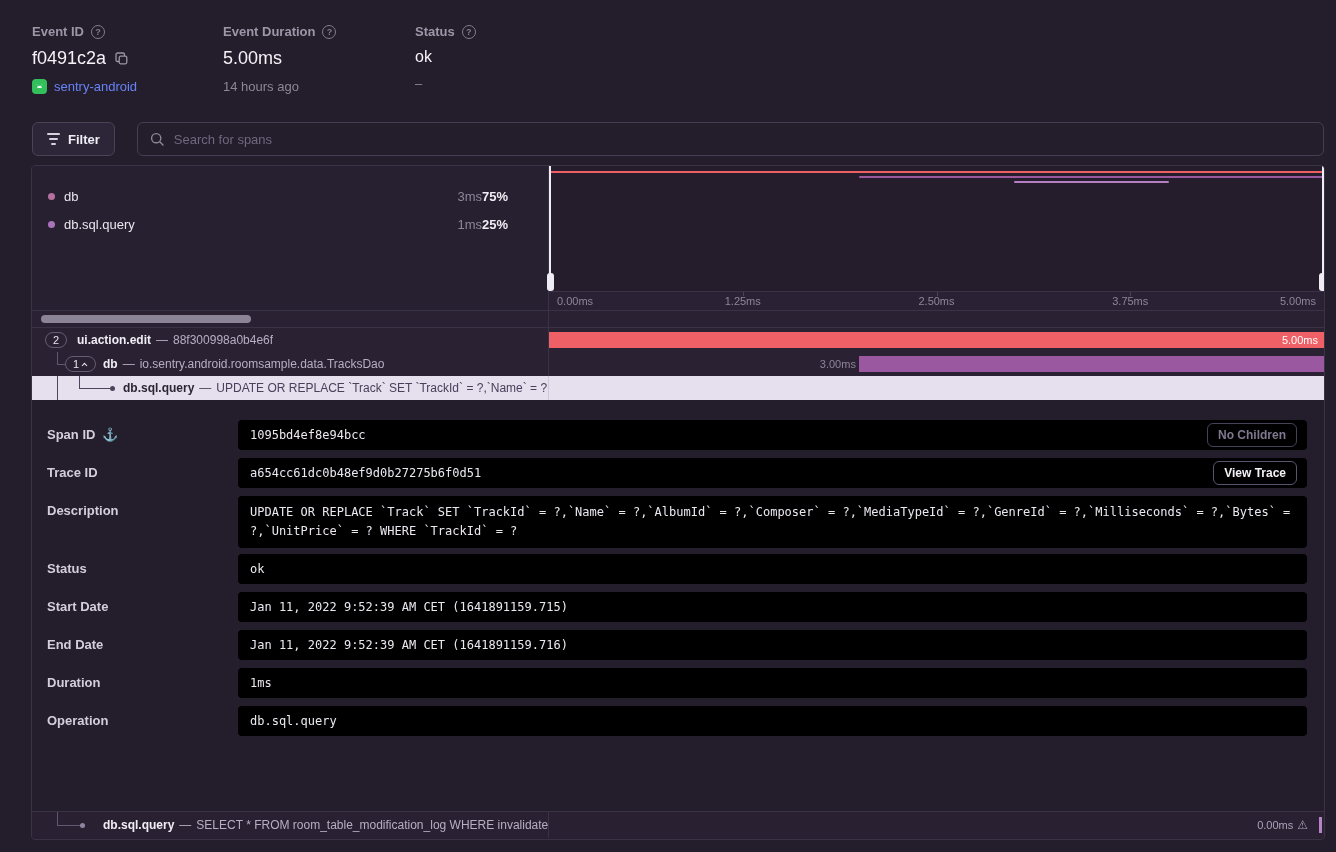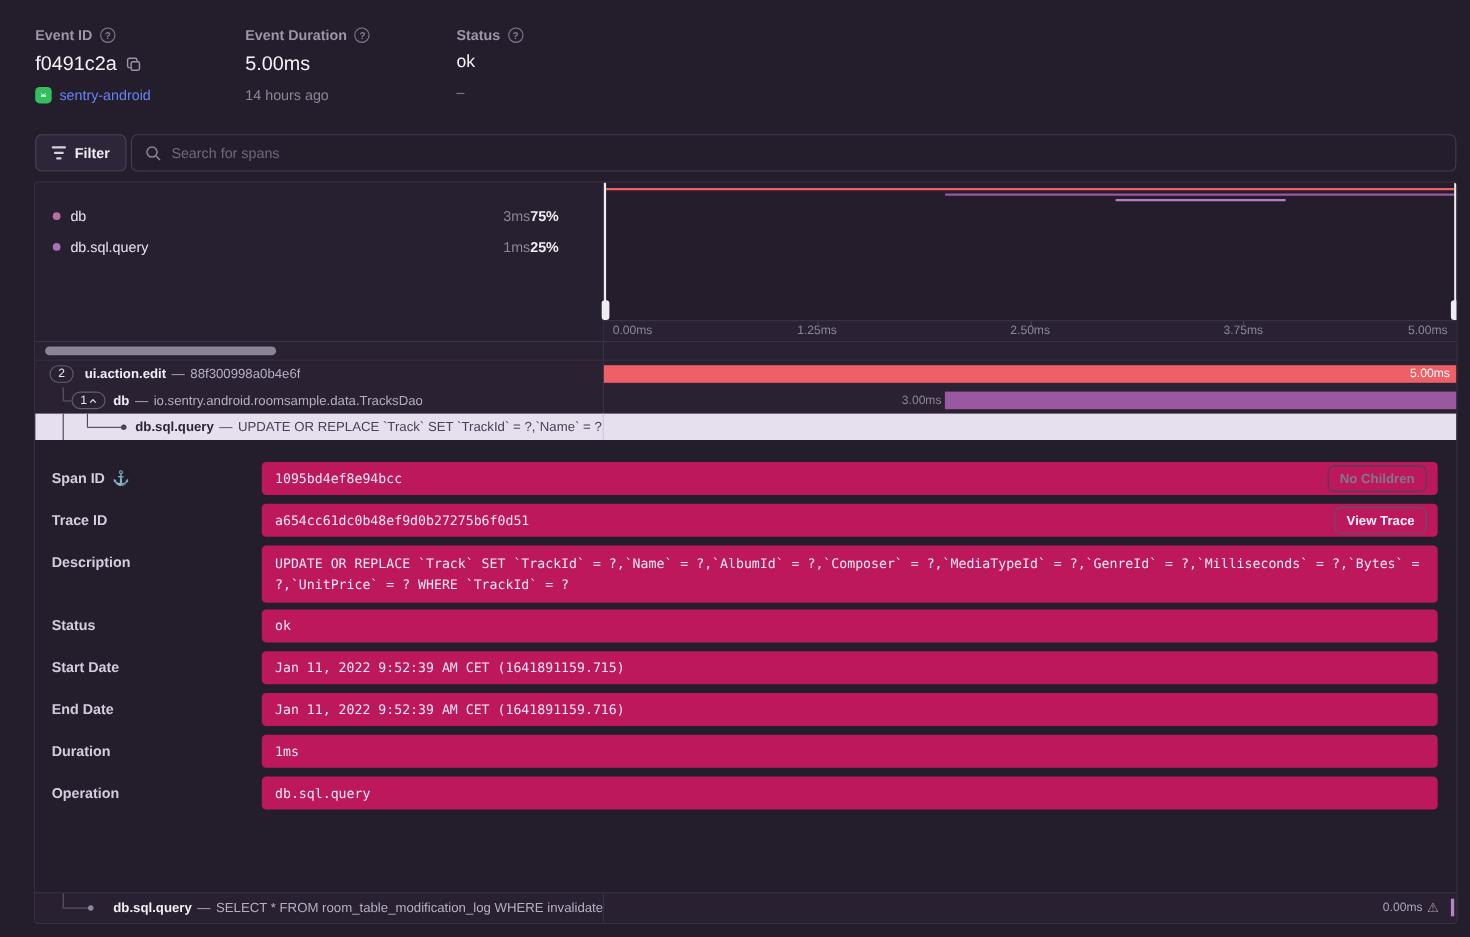--- a/index.html
+++ b/index.html
@@ -21,21 +21,21 @@
   .h-label { display:flex; align-items:center; gap:7px; font-size:13px; font-weight:bold; color:#9d96a8; }
   .help-circle { width:14px; height:14px; border:1px solid #837c90; border-radius:50%;
     font-size:9px; font-weight:bold; color:#837c90; display:flex; align-items:center; justify-content:center; }
   .h-value { margin-top:9px; font-size:18px; color:#f5f2f8; display:flex; align-items:center; gap:8px; }
   .h-sub { margin-top:10px; font-size:13px; color:#8d8698; display:flex; align-items:center; gap:7px; }
   .link { color:#6684f7; }
   .android-badge { width:15px; height:15px; border-radius:4px; background:#33c05c; display:flex; align-items:center; justify-content:center; }
   .icon-btn { color:#9b94a6; display:inline-flex; cursor:pointer; }
 
   
-  .toolbar { position:absolute; top:122px; left:32px; right:12px; height:34px; display:flex; gap:4px; }
+  .toolbar { position:absolute; top:122px; left:32px; right:12px; height:34px; display:flex; gap:22px; }
   .filter-btn { height:34px; padding:0 14px; display:flex; align-items:center; gap:8px;
     background:#2d2638; border:1px solid #4a4258; border-radius:6px; font-size:13px; font-weight:bold; color:#f0edf4; cursor:pointer; }
   .filter-icon { display:flex; flex-direction:column; align-items:center; gap:3px; }
   .filter-icon span { display:block; height:2px; background:#d6d1de; border-radius:1px; }
   .filter-icon span:nth-child(1){ width:13px; } .filter-icon span:nth-child(2){ width:9px; } .filter-icon span:nth-child(3){ width:5px; }
   .search-box { flex:1; height:34px; border:1px solid #453d54; border-radius:6px; display:flex; align-items:center; padding:0 12px; gap:9px; background:transparent; }
   .search-box input { flex:1; background:transparent; border:none; outline:none; color:#e8e4ee; font-size:13px; font-family:"Liberation Sans",sans-serif; }
   .search-box input::placeholder { color:#6f6880; }
   .search-glyph { color:#8d8698; display:flex; }
 
@@ -95,21 +95,21 @@
   .wrow.selected .bar-label { color:#4e4859; }
   .row0 .bar-label { right:6px; color:#ffffff; font-size:11px; }
   .row1 .bar-label { right:60.4%; }
   .row2 .bar-label { right:40.4%; }
 
   
   .details { height:411px; background:#241d2b; padding:20px 17px 0 15px; position:relative; }
   .d-row { position:relative; height:30px; margin-bottom:8px; }
   .d-row.tall { height:52px; margin-bottom:6px; }
   .d-label { position:absolute; left:0; top:0; line-height:30px; font-size:13px; font-weight:bold; color:#d3cede; display:flex; align-items:center; gap:7px; }
-  .d-value { position:absolute; left:191px; right:0; top:0; height:100%; background:#be185d; border-radius:4px;
+  .d-value { position:absolute; left:191px; right:0; top:0; height:100%; background:#000000; border-radius:4px;
     font-size:12px; color:#ece8f0; line-height:30px; padding:0 12px; white-space:nowrap; overflow:hidden; }
   .d-row.tall .d-value { line-height:19px; padding-top:7px; white-space:normal; }
   .anchor-ic { font-size:13px; color:#8d86a0; cursor:pointer; }
   .d-btn { position:absolute; top:3px; right:10px; height:24px; padding:0 10px; border-radius:6px; font-size:12px; font-weight:bold;
     display:flex; align-items:center; background:transparent; cursor:pointer; }
   .d-btn.ghost { border:1px solid #48415a; color:#7f7890; }
   .d-btn.primary { border:1px solid #5b5470; color:#f4f1f7; }
 
   
   .footer-row { display:flex; height:27px; border-top:1px solid #3a3246; background:#292132; cursor:pointer; }

